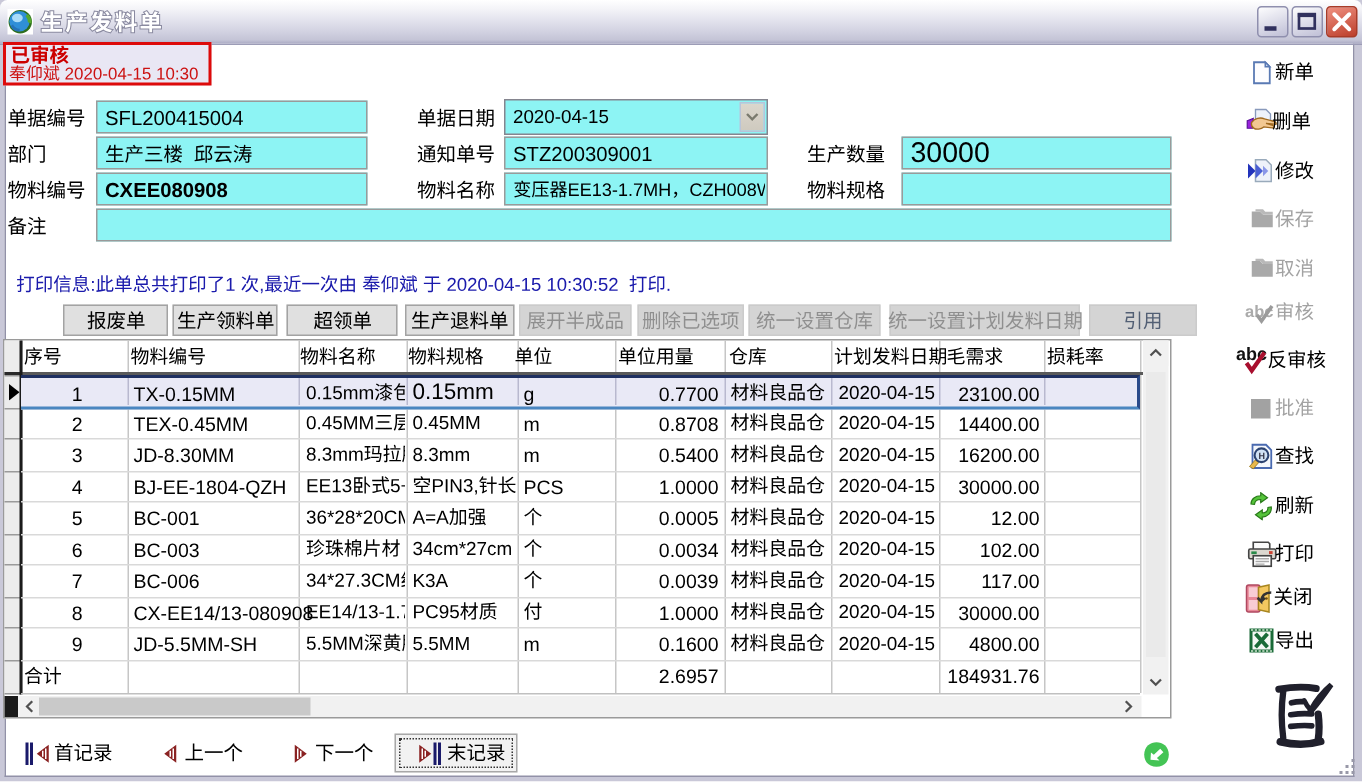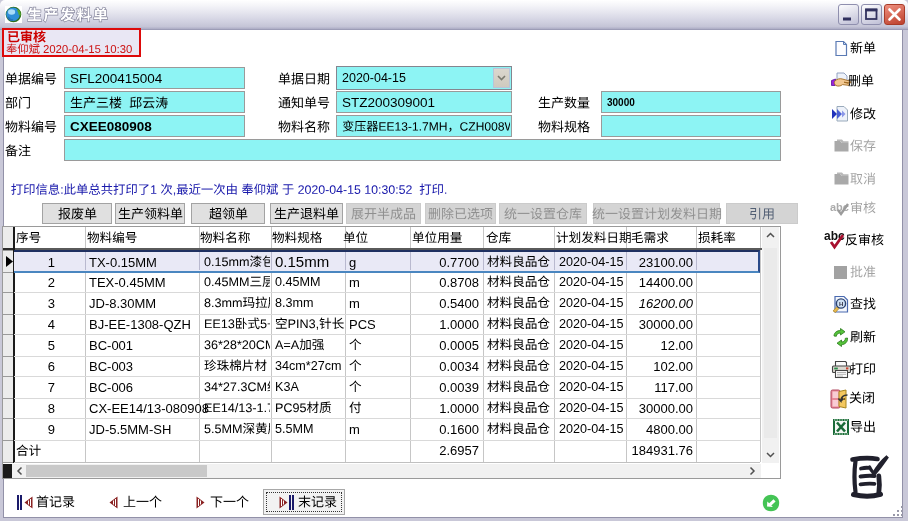--- a/index.html
+++ b/index.html
@@ -168,21 +168,21 @@
       <use href="#N751F"></use>
       <use href="#N4EA7" x="1000"></use>
       <use href="#N4E09" x="2000"></use>
       <use href="#N697C" x="3000"></use>
       <use href="#N90B1" x="4556"></use>
       <use href="#N4E91" x="5556"></use>
       <use href="#N6D9B" x="6556"></use>
     </svg>
   </div>
 <div style="left:342px;top:93.5px;height:18px;font-size:13.5px;color:#000;font-weight:normal;line-height:18px;white-space:pre;">STZ200309001</div>
-<div style="left:607px;top:93.5px;height:18px;font-size:10px;color:#000;font-weight:bold;line-height:18px;white-space:pre;">30000</div>
+<div style="left:607px;top:93.5px;height:18px;font-size:19px;color:#000;font-weight:normal;line-height:18px;white-space:pre;">30000</div>
 <div style="left:70px;top:117.5px;height:18px;font-size:13.5px;color:#000;font-weight:bold;line-height:18px;white-space:pre;">CXEE080908</div>
 <div style="left:342px;top:120px;width:168px;height:14px;overflow:hidden;">
     <svg class="t " width="174.1" height="12.8" viewBox="0 -880 14392 1060" style="fill:#000">
       <use href="#N53D8"></use>
       <use href="#N538B" x="1000"></use>
       <use href="#N5668" x="2000"></use>
       <use href="#L45" x="3000"></use>
       <use href="#L45" x="3667"></use>
       <use href="#L31" x="4334"></use>
       <use href="#L33" x="4890"></use>
@@ -540,23 +540,23 @@
 <div style="left:487.0px;top:296.3px;width:65px;height:13px;">
     <svg class="t " width="63.0" height="13.4" viewBox="0 -880 5000 1060" style="fill:#000">
       <use href="#N6750"></use>
       <use href="#N6599" x="1000"></use>
       <use href="#N826F" x="2000"></use>
       <use href="#N54C1" x="3000"></use>
       <use href="#N4ED3" x="4000"></use>
     </svg>
   </div>
 <div style="left:559px;top:295.0px;height:16px;font-size:12.6px;color:#000;font-weight:normal;line-height:16px;white-space:pre;">2020-04-15</div>
-<div style="left:613px;top:294.5px;width:80px;height:17px;text-align:right;font-size:13px;color:#000;font-weight:normal;line-height:17px;white-space:pre;font-style:italic;">16200.00</div>
+<div style="left:613px;top:294.5px;width:80px;height:17px;text-align:right;font-size:13px;color:#000;font-weight:normal;line-height:17px;white-space:pre;">16200.00</div>
 <div style="left:15px;top:315.5px;width:40px;height:17px;text-align:right;font-size:13px;color:#000;font-weight:normal;line-height:17px;white-space:pre;">4</div>
-<div style="left:89px;top:315.5px;height:17px;font-size:13px;color:#000;font-weight:normal;line-height:17px;white-space:pre;">BJ-EE-1308-QZH</div>
+<div style="left:89px;top:315.5px;height:17px;font-size:13px;color:#000;font-weight:normal;line-height:17px;white-space:pre;">BJ-EE-1804-QZH</div>
 <div style="left:204px;top:317.3px;width:66px;height:13px;overflow:hidden;">
     <svg class="t " width="70.4" height="13.4" viewBox="0 -880 5586 1060" style="fill:#000">
       <use href="#L45"></use>
       <use href="#L45" x="667"></use>
       <use href="#L31" x="1334"></use>
       <use href="#L33" x="1890"></use>
       <use href="#N5367" x="2446"></use>
       <use href="#N5F0F" x="3446"></use>
       <use href="#L35" x="4446"></use>
       <use href="#L2B" x="5002"></use>

